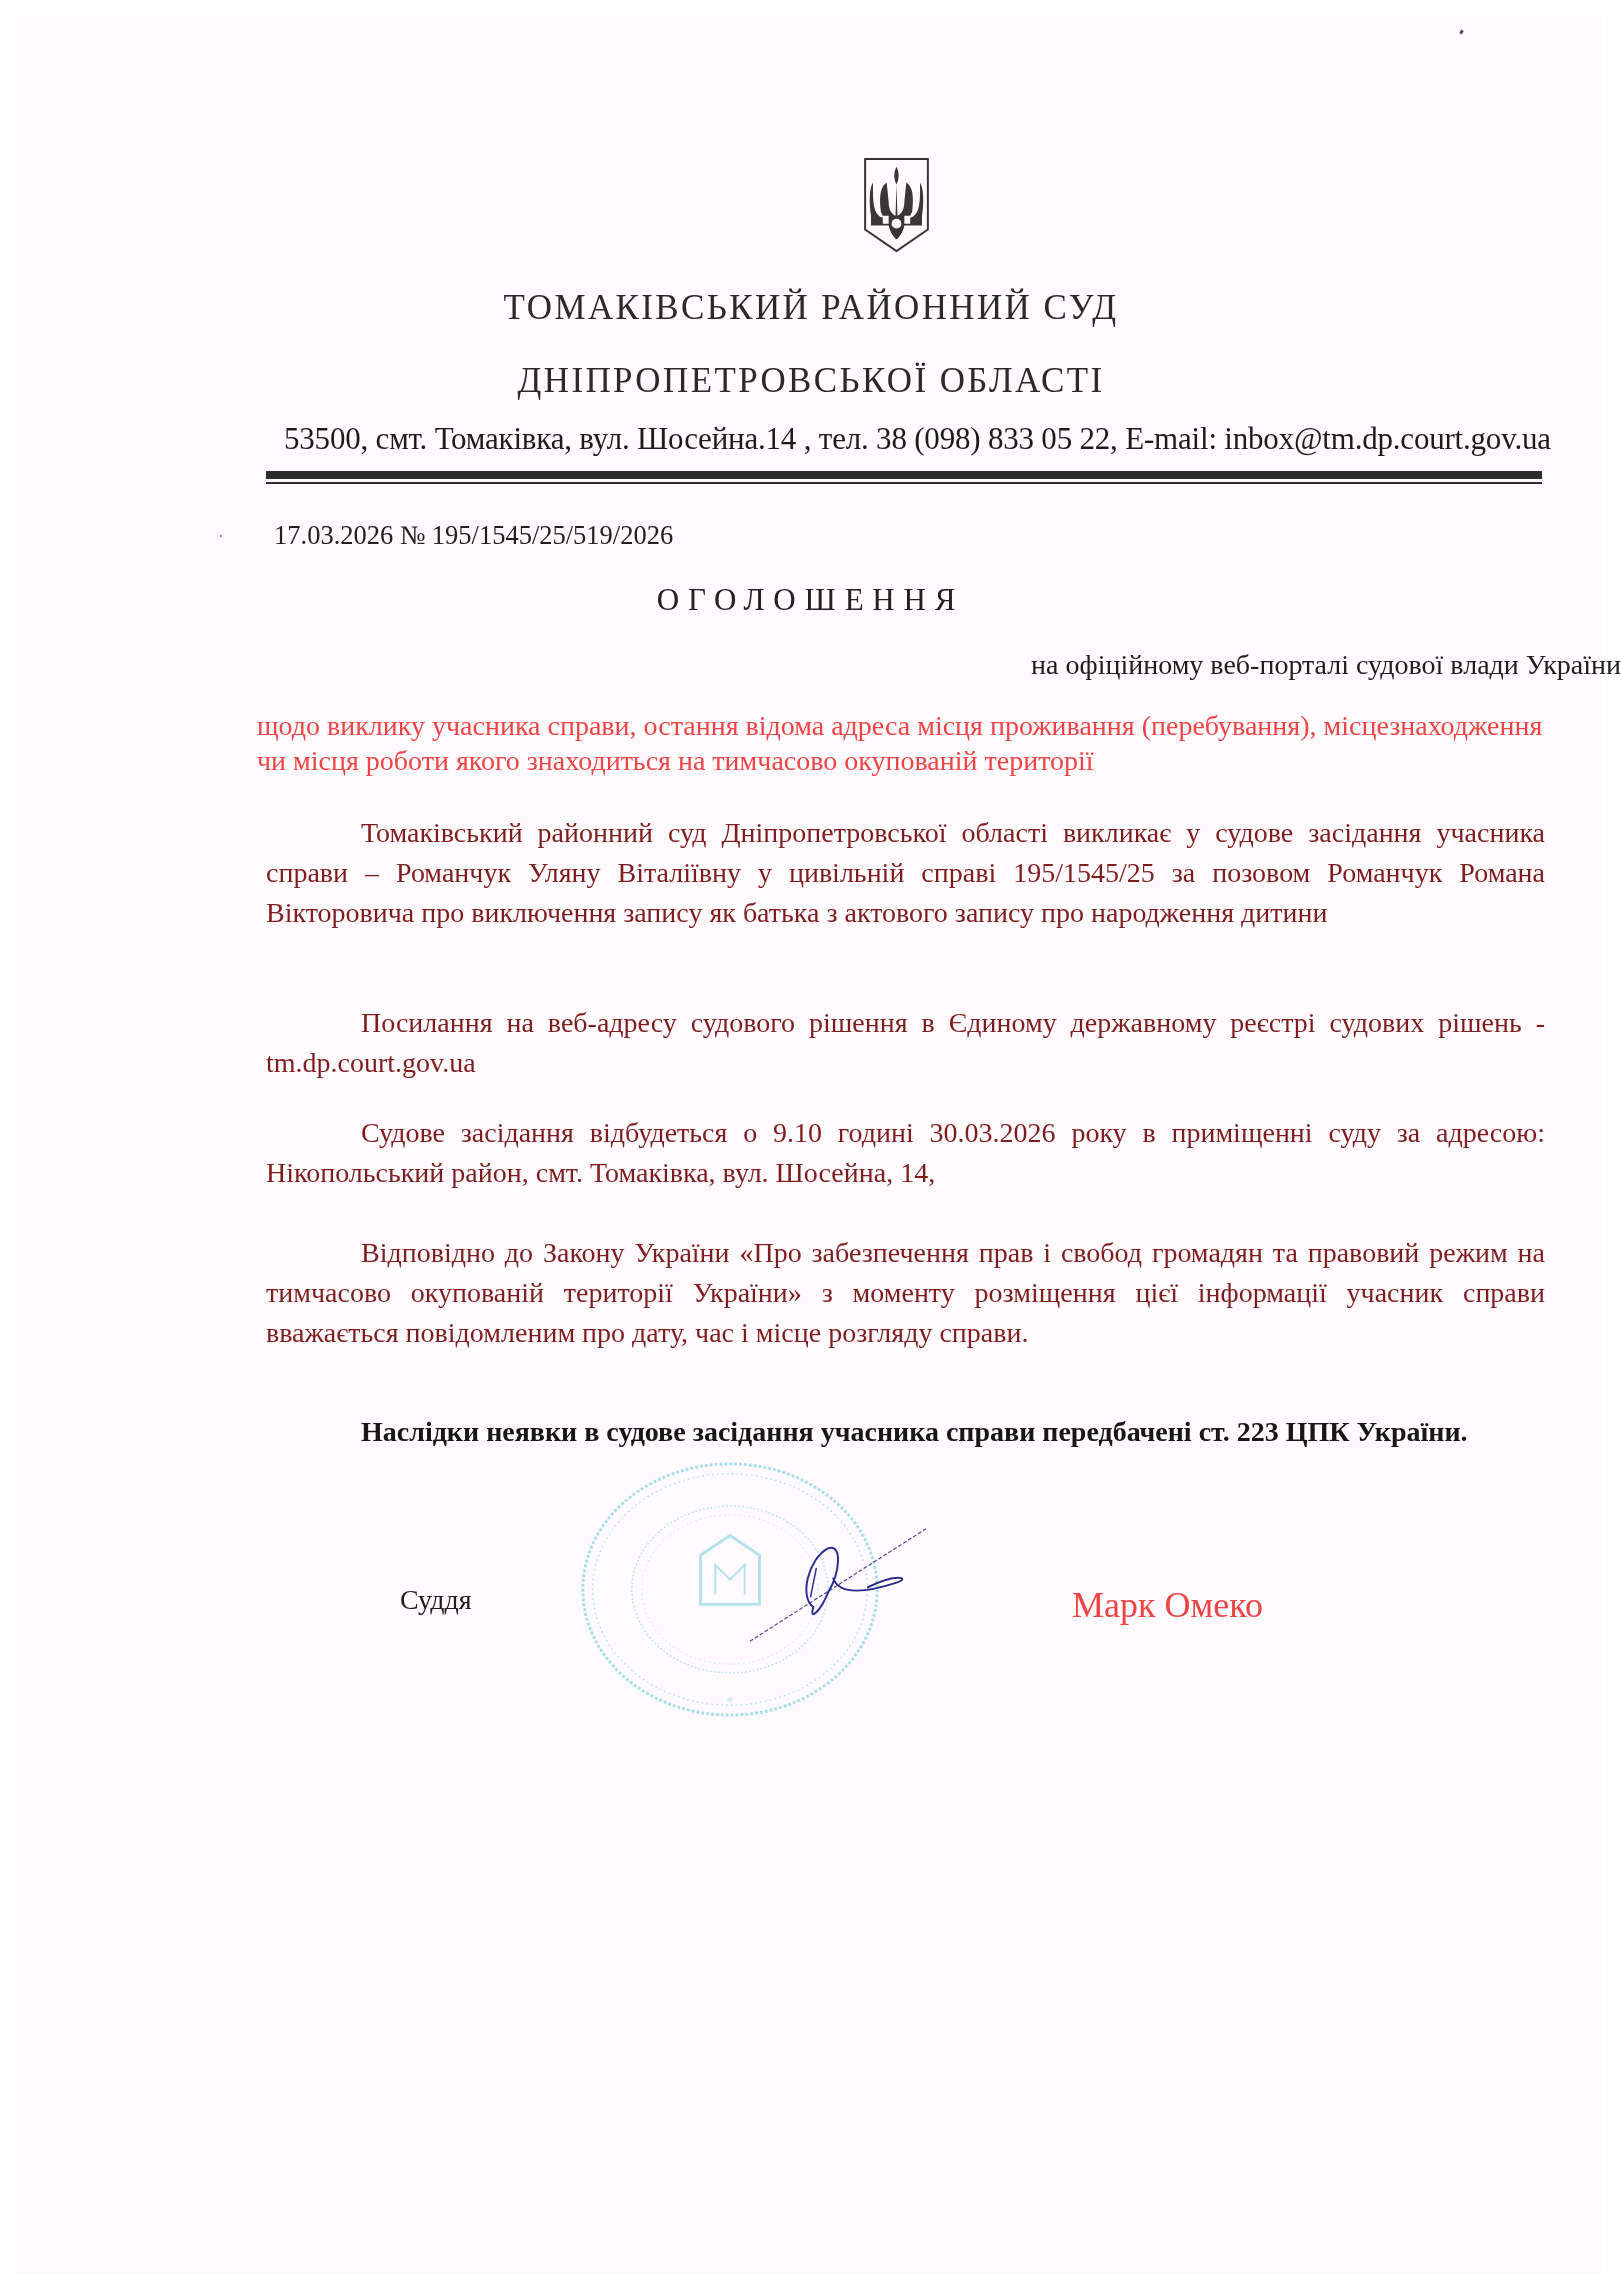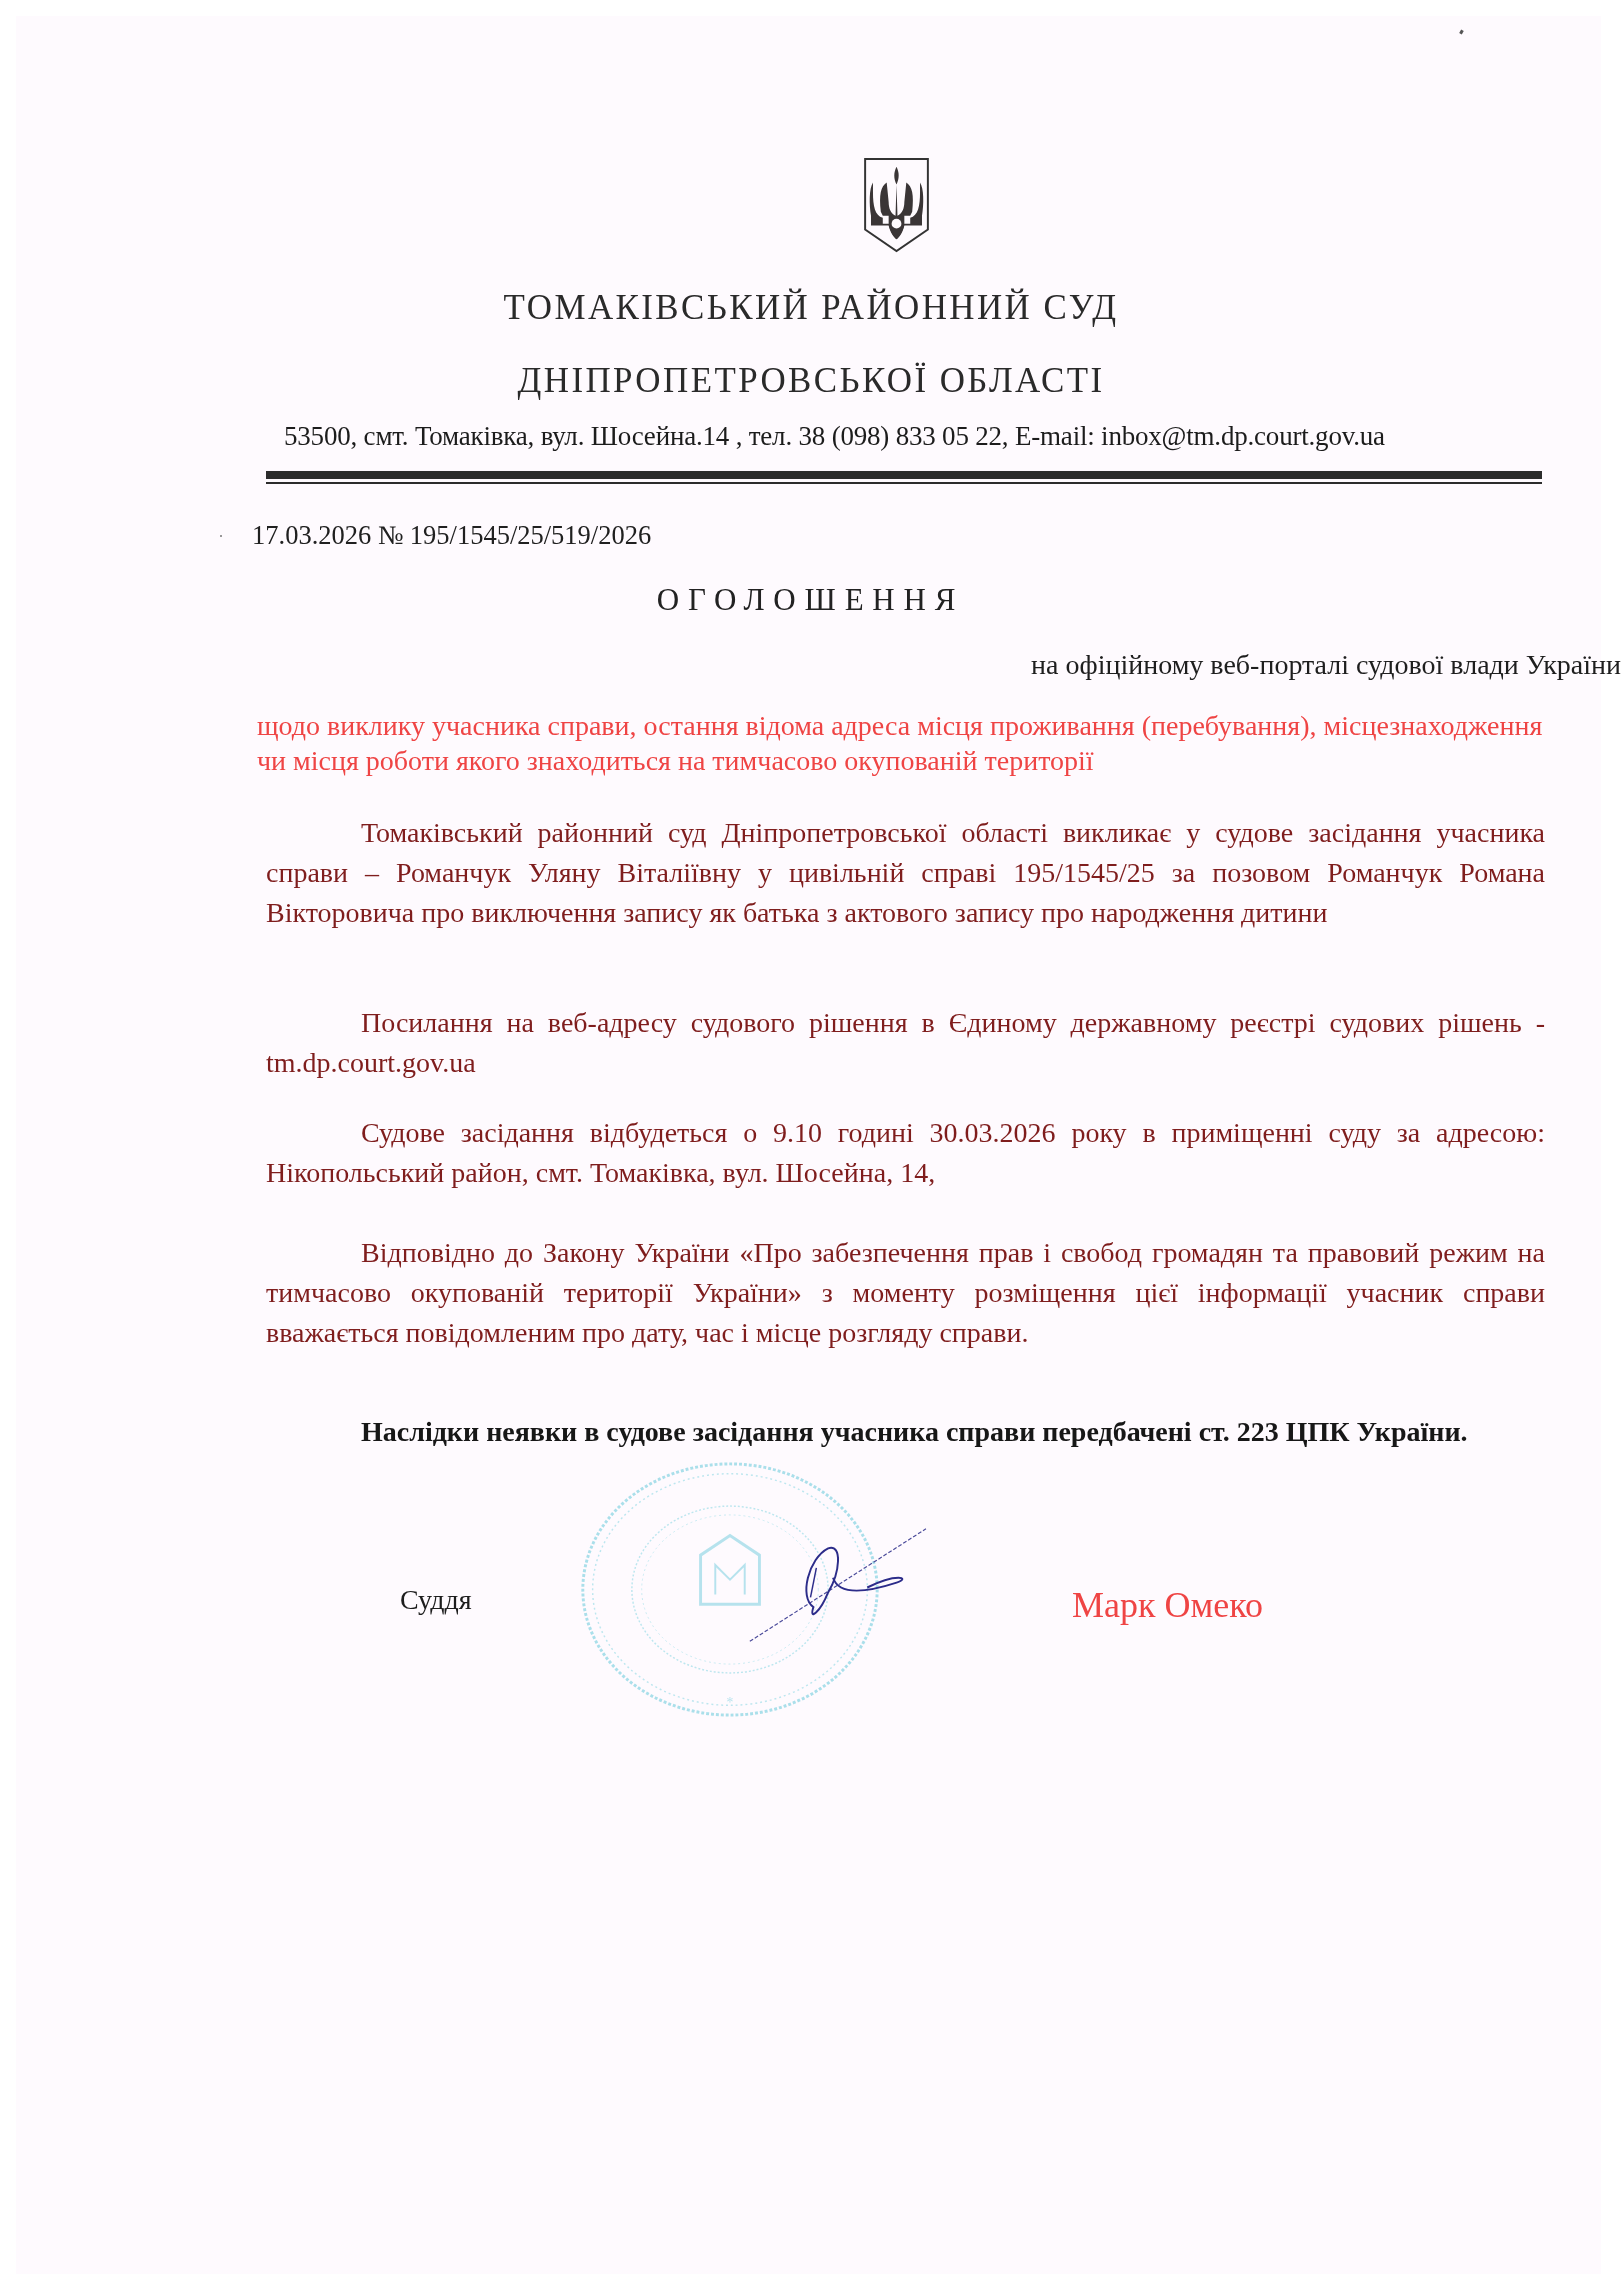--- a/index.html
+++ b/index.html
@@ -44,21 +44,21 @@
       transform: scaleX(0.97);
     }
     .court-line1 { top: 286px; left: 115px; width: 1392px; }
     .court-line2 { top: 359px; left: 115px; width: 1392px; }
 
     .contact {
       position: absolute;
       top: 421px;
       left: 284px;
       width: 1264px;
-      font-size: 27px;
+      font-size: 31px;
       color: #1c1c1c;
       white-space: nowrap;
       letter-spacing: -0.2px;
     }
     .rule-thick {
       position: absolute;
       left: 266px;
       top: 471px;
       width: 1276px;
       height: 7.8px;
@@ -69,21 +69,21 @@
       left: 266px;
       top: 482px;
       width: 1276px;
       height: 2px;
       background: #2c2c2c;
     }
 
     .ref-line {
       position: absolute;
       top: 520px;
-      left: 252px;
+      left: 274px;
       font-size: 26.5px;
       color: #202020;
       white-space: nowrap;
     }
     .dot-mark {
       position: absolute;
       left: 220px;
       top: 535px;
       width: 2px;
       height: 2px;

